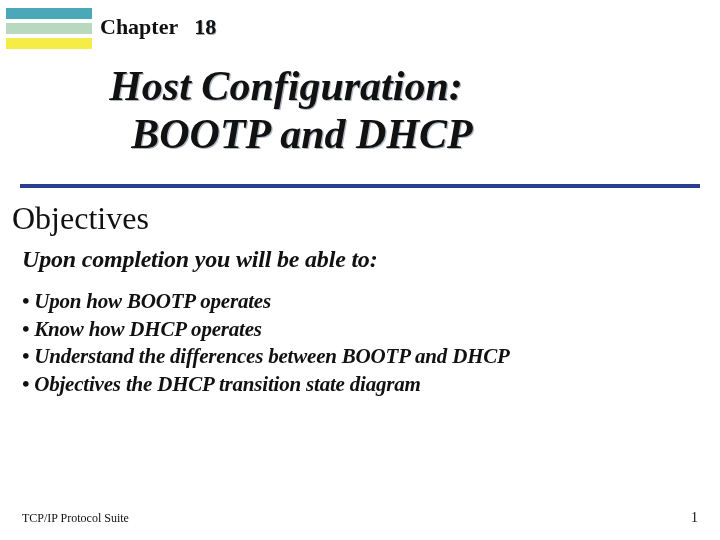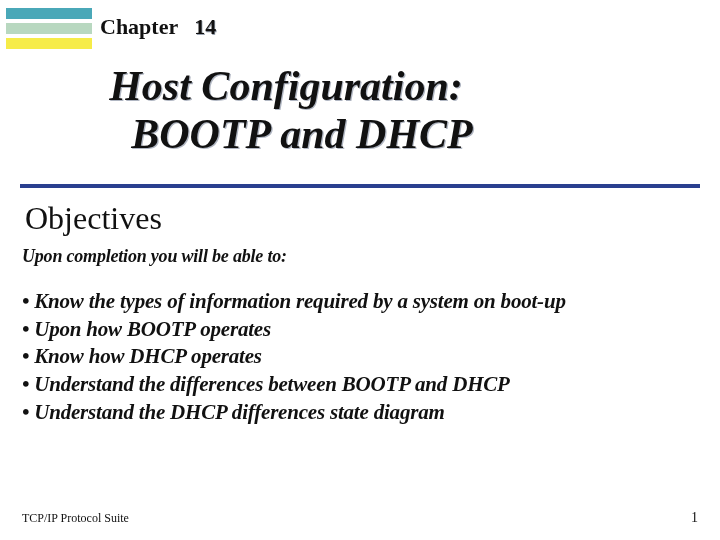--- a/index.html
+++ b/index.html
@@ -53,31 +53,31 @@
       position: absolute;
       top: 184px;
       left: 20px;
       width: 680px;
       height: 4px;
       background: #2a3f8f;
     }
     .objectives-heading {
       position: absolute;
       top: 200px;
-      left: 25px;
+      left: 12px;
       font-size: 32px;
       color: #111;
     }
     .objectives-sub {
       position: absolute;
       top: 246px;
       left: 22px;
       font-style: italic;
       font-weight: bold;
-      font-size: 18px;
+      font-size: 24px;
       color: #111;
       letter-spacing: -0.2px;
     }
     .bullets {
       position: absolute;
       top: 288px;
       left: 22px;
       font-style: italic;
       font-weight: bold;
       font-size: 21px;
@@ -105,35 +105,34 @@
 
 <div class="bars">
   <div class="bar bar-cyan"></div>
   <div class="bar bar-green"></div>
   <div class="bar bar-yellow"></div>
 </div>
 
 <div class="chapter-line">
   <span>Chapter</span>
   &nbsp;
-  <span class="chapter-num">14</span>
+  <span class="chapter-num">18</span>
 </div>
 
 <div class="title-block">
   <div class="title-line1">Host Configuration:</div>
   <div class="title-line2">BOOTP and DHCP</div>
 </div>
 
 <div class="divider"></div>
 
 <div class="objectives-heading">Objectives</div>
 <div class="objectives-sub">Upon completion you will be able to:</div>
 
 <div class="bullets">
-  <div>• <span>Know the types of information required by a system on boot-up</span></div>
   <div>• <span>Upon how BOOTP operates</span></div>
   <div>• <span>Know how DHCP operates</span></div>
   <div>• <span>Understand the differences between BOOTP and DHCP</span></div>
-  <div>• <span>Understand the DHCP differences state diagram</span></div>
+  <div>• <span>Objectives the DHCP transition state diagram</span></div>
 </div>
 
 <div class="footer-left">TCP/IP Protocol Suite</div>
 <div class="footer-right">1</div>
 
 </body></html>

